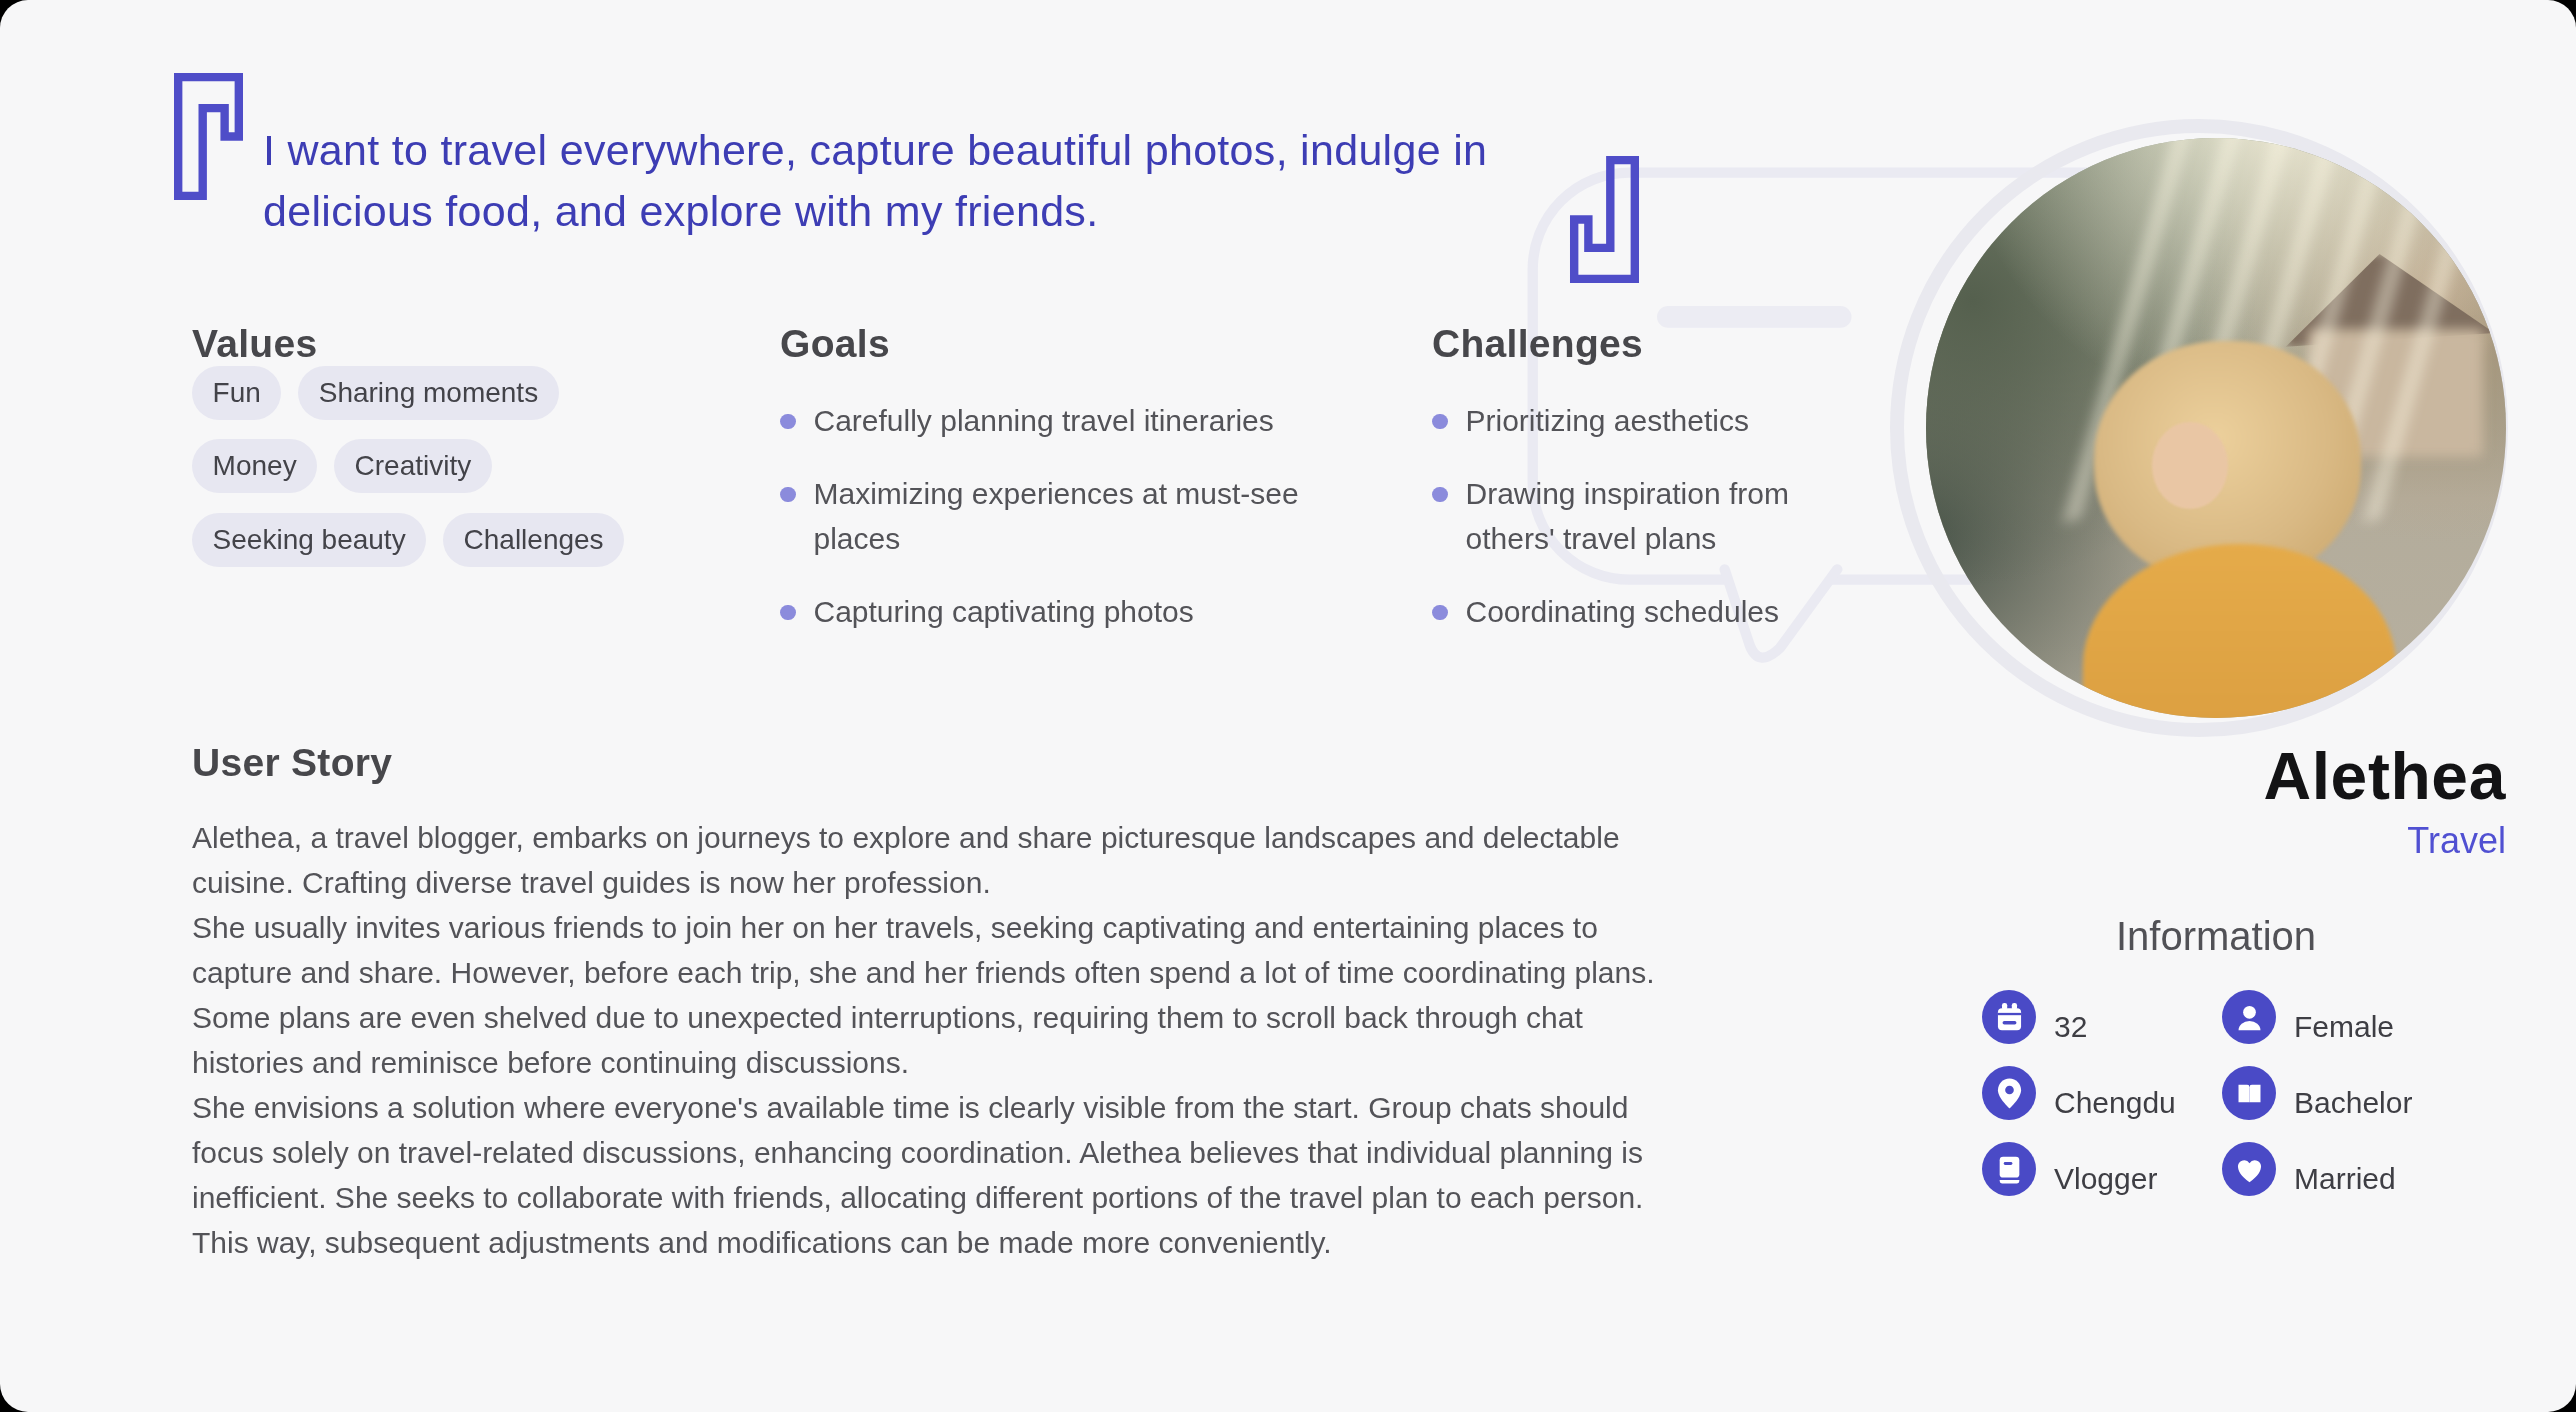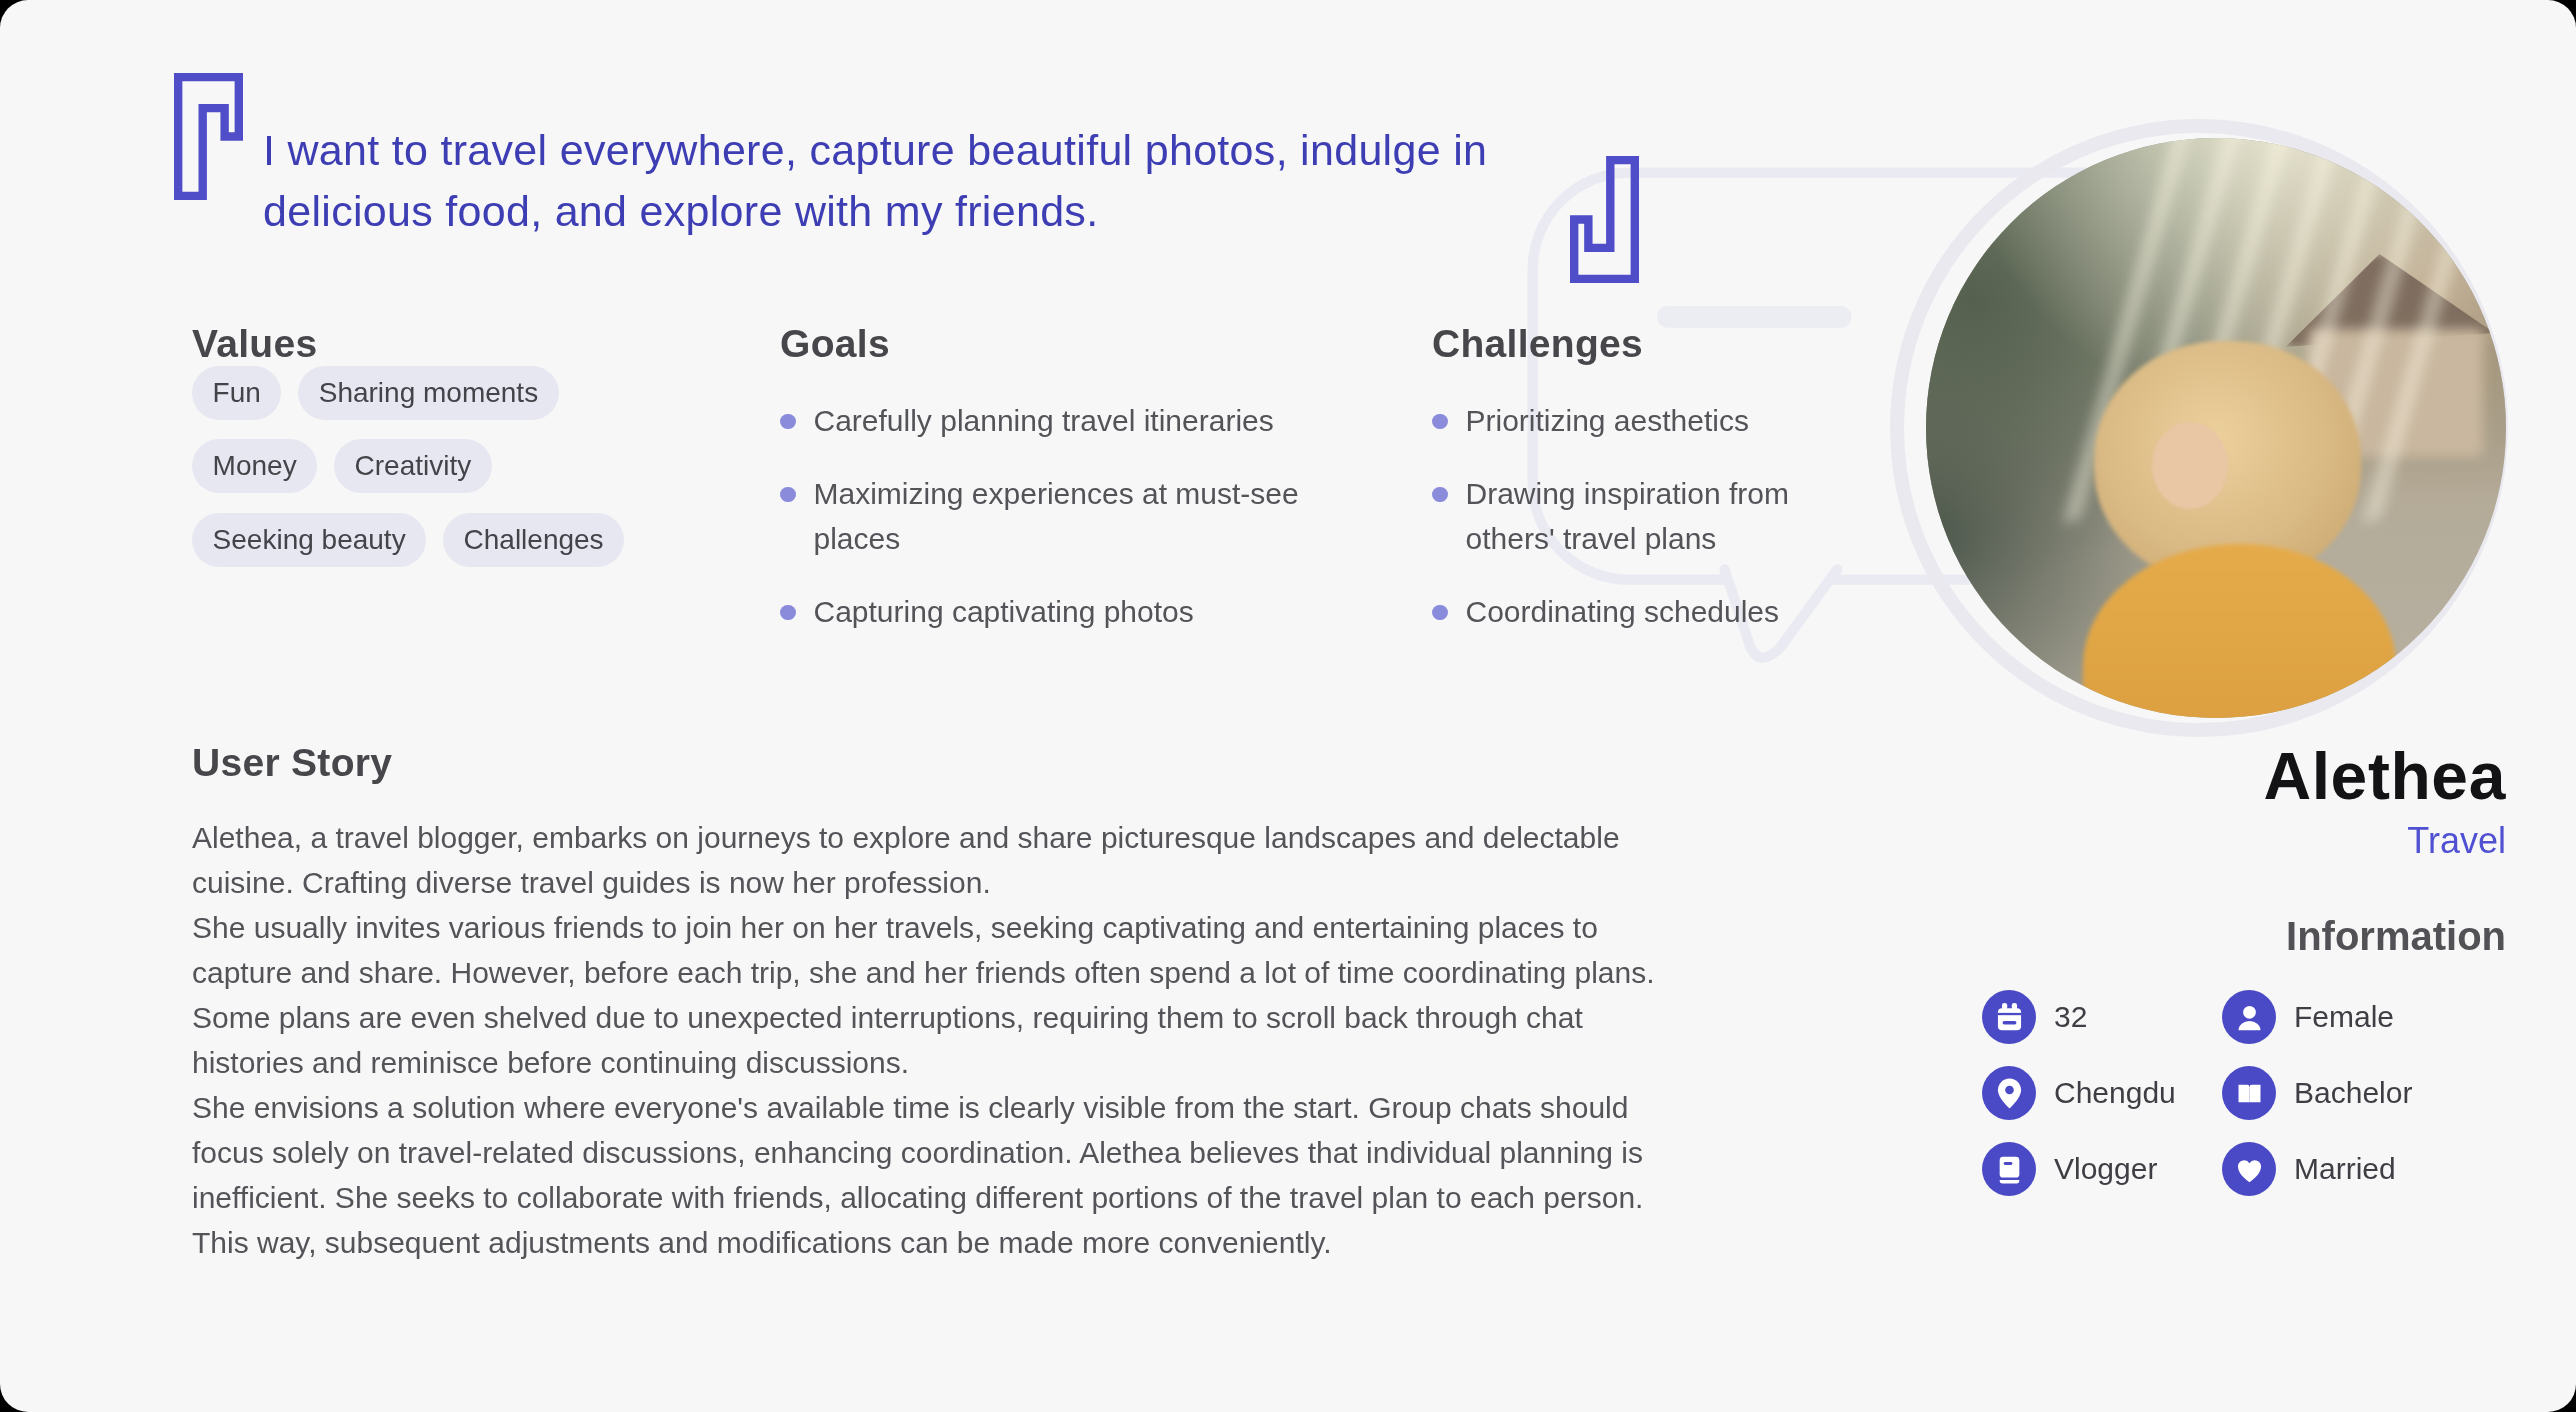--- a/index.html
+++ b/index.html
@@ -59,23 +59,23 @@
   .hair{left:29%;top:35%;width:46%;height:42%;border-radius:48%;filter:blur(1.9px);
     background:radial-gradient(circle at 45% 40%, #ecd09c 0%, #d9b984 55%, #c7a266 100%)}
   .face{left:39%;top:49%;width:13%;height:15%;border-radius:50%;background:#e9c6a4;filter:blur(1.3px)}
   .shirt{left:27%;top:70%;width:54%;height:42%;border-radius:50% 50% 40% 40%;filter:blur(1.9px);
     background:linear-gradient(180deg,#e5ab4a 0%,#d99c3e 100%)}
 
   .name-block{left:1926px;top:738px;width:580px;text-align:right}
   .persona-name{font-size:66px;font-weight:800;color:var(--name);letter-spacing:0.6px}
   .persona-category{margin-top:6.4px;font-size:36px;color:var(--category);font-weight:500}
 
-  .info-title{left:1926px;top:914px;width:580px;text-align:right;font-size:40px;font-weight:700;color:#515156}
+  .info-title{left:1926px;top:914px;width:580px;text-align:center;font-size:40px;font-weight:400;color:#515156}
   .info-grid{left:1982px;top:990px;display:grid;grid-template-columns:240px 240px;row-gap:22px}
-  .info-item{display:flex;align-items:center;gap:18px;height:54px}
+  .info-item{display:flex;align-items:flex-end;gap:18px;height:54px}
   .info-badge{flex:0 0 auto;width:54px;height:54px;border-radius:50%;background:var(--accent);
     display:flex;align-items:center;justify-content:center}
   .info-badge svg{width:37px;height:37px}
   .info-label{font-size:30px;color:#3e3e44}
 </style>
 </head>
 <body>
 
 <div class="card">
 

